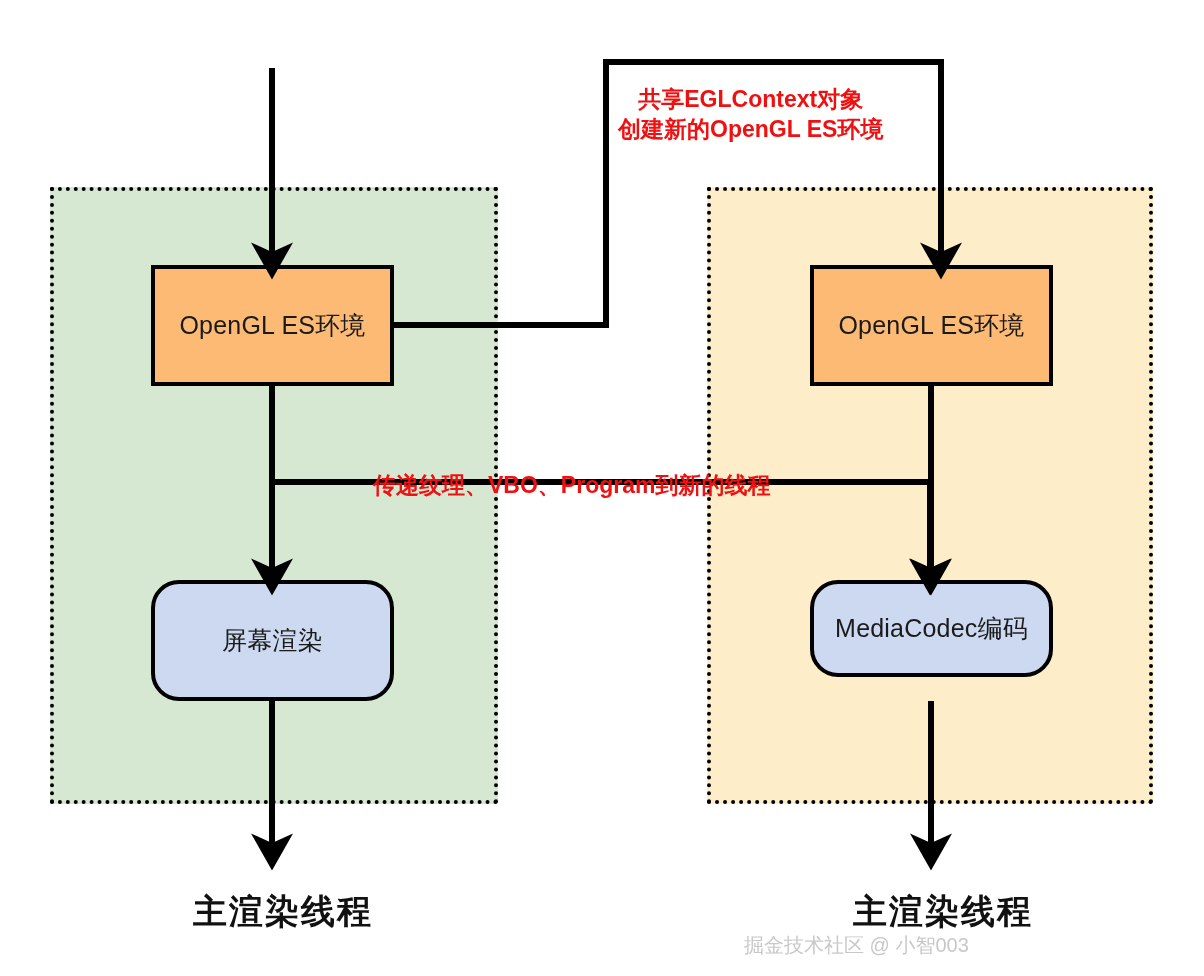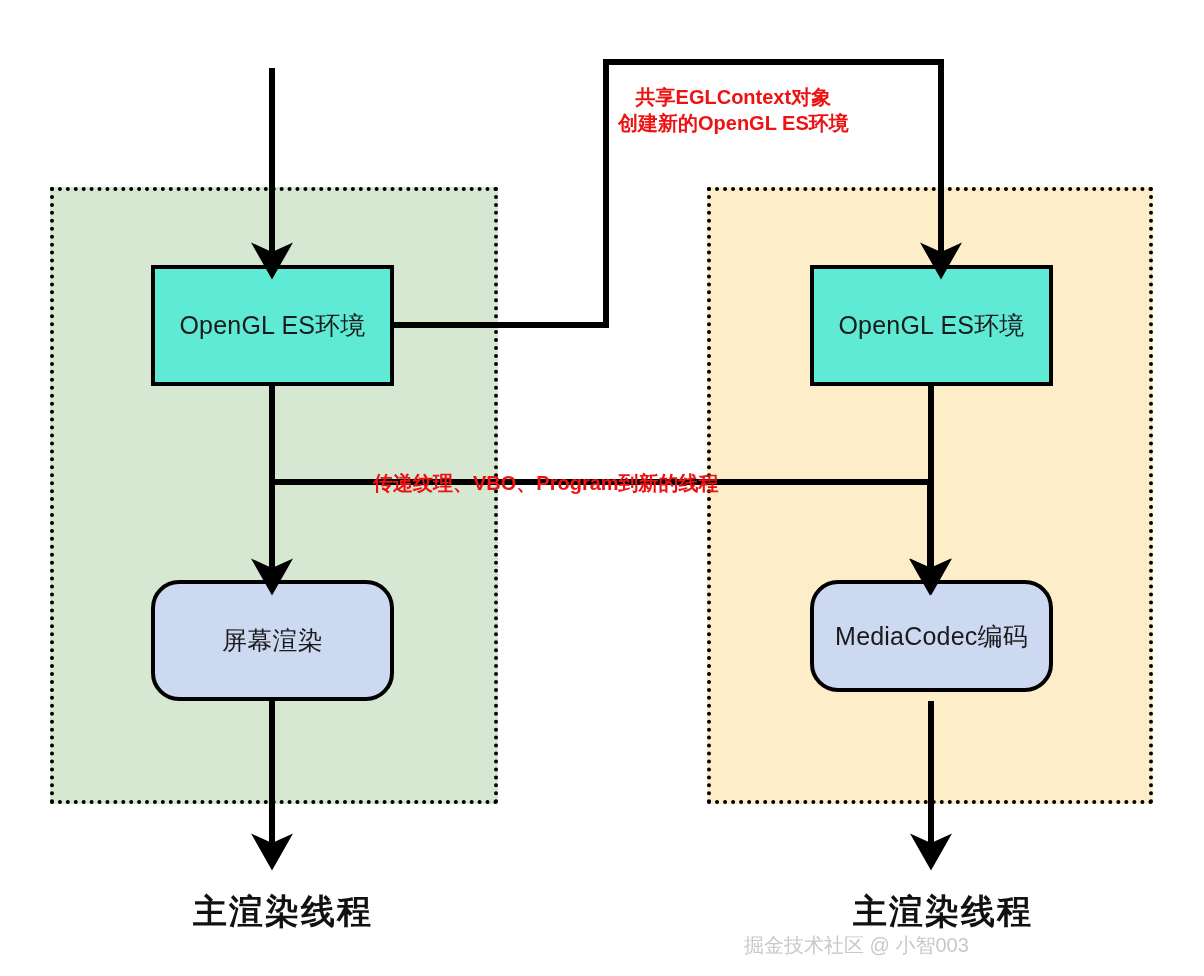--- a/index.html
+++ b/index.html
@@ -44,42 +44,42 @@
     box-sizing: border-box;
     display: flex;
     align-items: center;
     justify-content: center;
     text-align: center;
     font-size: 25px;
     color: #1a1a1a;
     letter-spacing: 0.2px;
     z-index: 4;
   }
-  .box.orange { background: #5eead4; }
+  .box.orange { background: #fdba74; }
   .box.blue   { background: #ccd9f0; border-radius: 28px; }
 
   #box-gl-main   { left: 151px; top: 265px; width: 243px; height: 121px; }
   #box-gl-new    { left: 810px; top: 265px; width: 243px; height: 121px; }
   #box-screen    { left: 151px; top: 580px; width: 243px; height: 121px; }
 
   
   #wires {
     position: absolute;
     left: 0; top: 0;
     width: 1204px;
     height: 976px;
     z-index: 6;
     pointer-events: none;
   }
 
   
   .red-label {
     position: absolute;
     color: #ee1111;
-    font-size: 20px;
+    font-size: 23px;
     font-weight: 700;
     line-height: 1.32;
     white-space: nowrap;
     z-index: 8;
   }
   #label-share {
     left: 618px;
     top: 84px;
     text-align: center;
   }
@@ -142,21 +142,21 @@
 
     <path d="M 931 701 L 931 849" stroke="#000000" stroke-width="6" fill="none" marker-end="url(#arrowhead)"></path>
   </svg>
 
   <div class="box orange" id="box-gl-main">OpenGL ES环境</div>
 
   <div class="box orange" id="box-gl-new">OpenGL ES环境</div>
 
   <div class="box blue" id="box-screen">屏幕渲染</div>
 
-  <div class="box blue" id="box-mediacodec" style="left:810px; top:580px; width:243px; height:112px;">MediaCodec编码</div>
+  <div class="box blue" id="box-mediacodec" style="left:810px; top:580px; width:243px; height:97px;">MediaCodec编码</div>
 
   <div class="red-label" id="label-share">
     <div>共享EGLContext对象</div>
     <div>创建新的OpenGL ES环境</div>
   </div>
 
   <div class="red-label" id="label-transfer">传递纹理、VBO、Program到新的线程</div>
 
   <div class="thread-title" id="title-main">主渲染线程</div>
 

